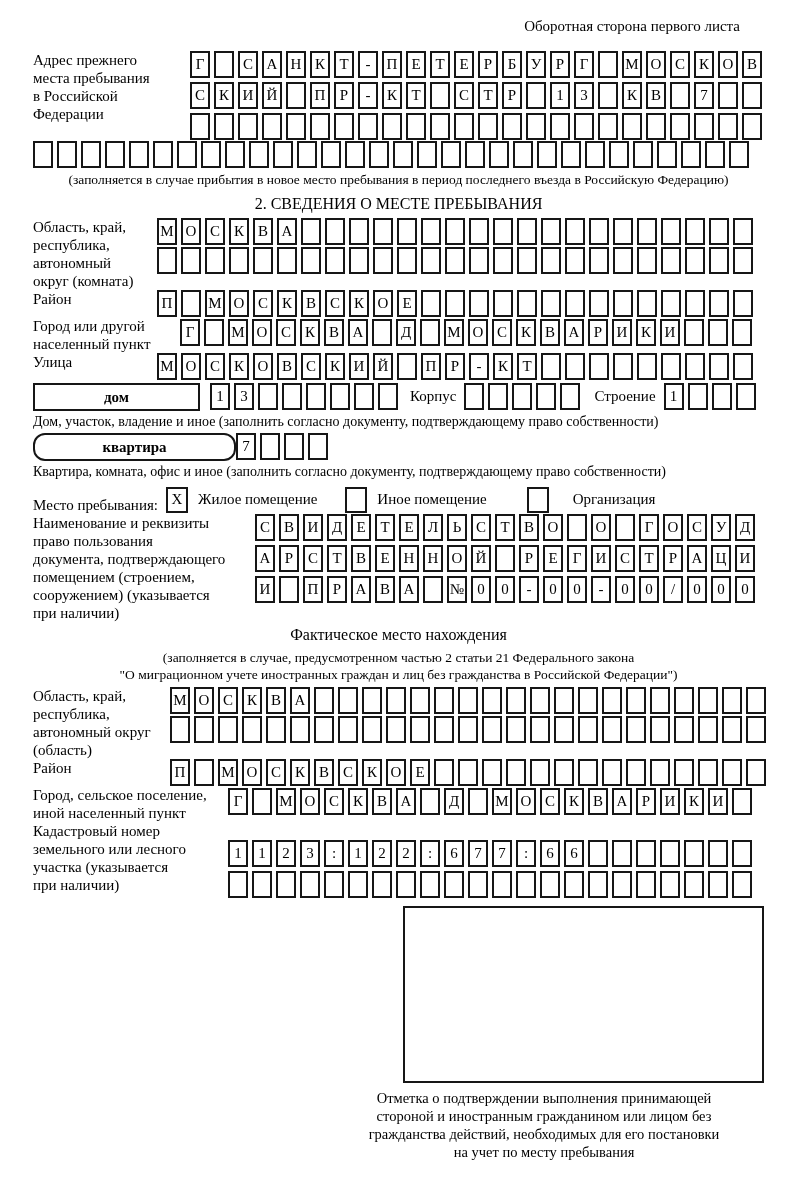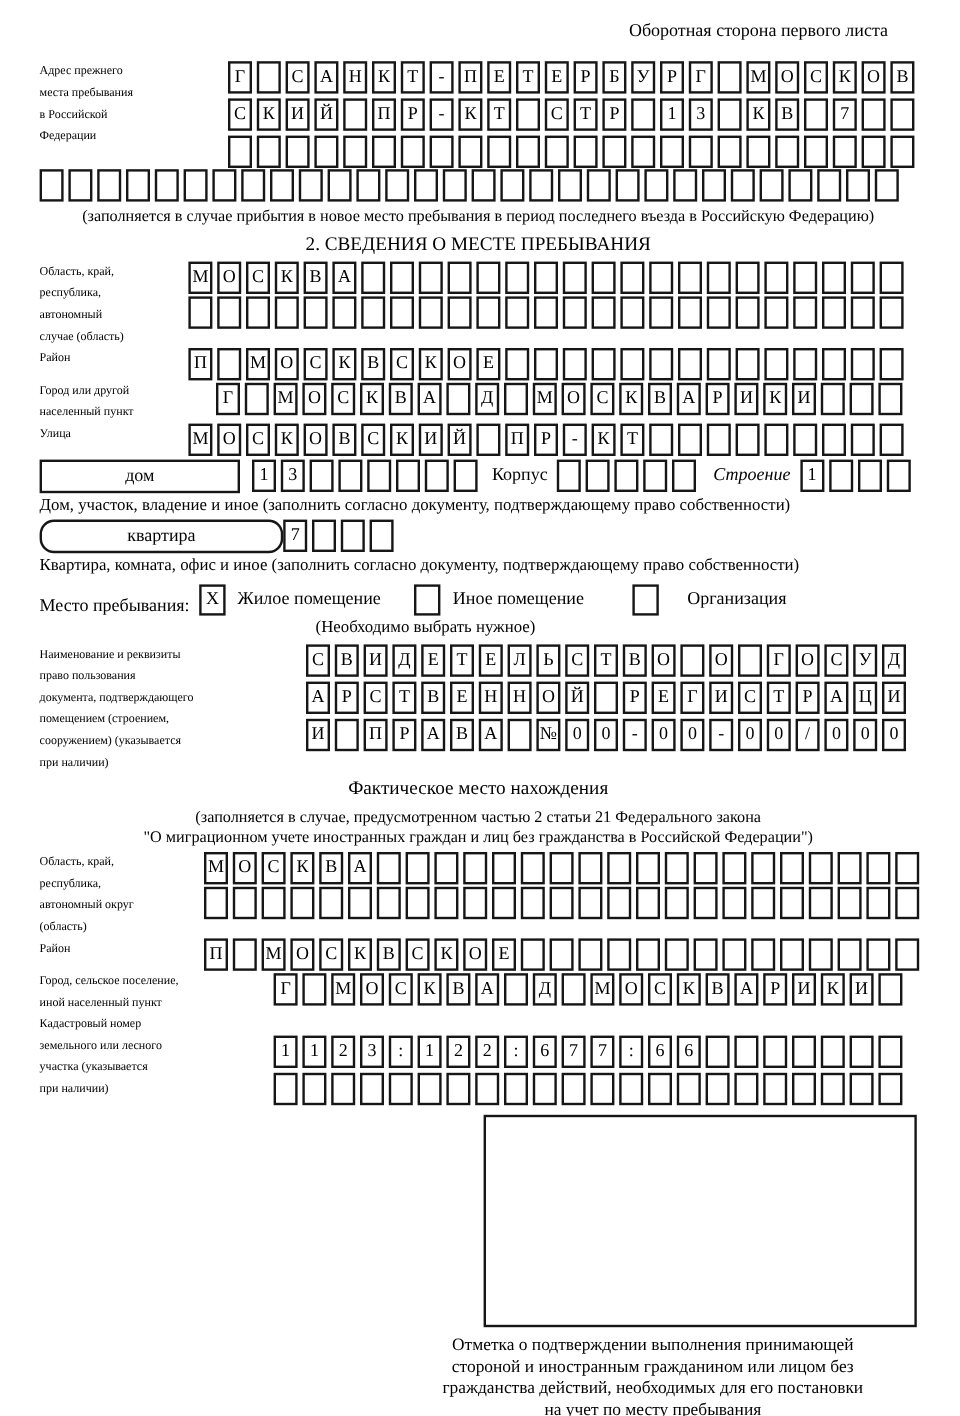--- a/index.html
+++ b/index.html
@@ -1,32 +1,32 @@
 <!DOCTYPE html>
 <html><head>
 <meta charset="utf-8">
 <style>
   html,body{margin:0;padding:0;background:#fff;}
   body{width:800px;height:1180px;font-family:"Liberation Serif","DejaVu Serif",serif;color:#000;font-size:15px;}
   .page{box-sizing:border-box;width:800px;height:1180px;padding:14px 36px 12px 33px;position:relative;overflow:hidden;}
   .header-note{text-align:right;font-size:15px;margin:4px 24px 16px 0;}
   .frow{display:flex;align-items:flex-start;}
-  .label{font-size:10px;line-height:18px;flex:none;}
+  .label{font-size:15px;line-height:18px;flex:none;}
   .label div{white-space:nowrap;}
   .w157{width:157px;} .w124{width:124px;} .w147{width:147px;} .w222{width:222px;} .w137{width:137px;} .w195{width:195px;}
   .boxrow{display:flex;gap:4px;flex:none;}
   .cell{box-sizing:content-box;width:16px;height:23px;border:2px solid #161616;display:flex;align-items:center;justify-content:center;font-size:15px;line-height:1;flex:none;background:#fff;}
   .rows .boxrow{margin-bottom:4px;}
   .rows.tight .boxrow{margin-bottom:2px;}
   .rows .boxrow:last-child{margin-bottom:0;}
   .fullrow{margin-top:1px;}
   .center-note{text-align:center;font-size:13.5px;line-height:17px;margin-top:3px;}
   .sec-title{text-align:center;font-weight:normal;font-size:16px;line-height:20px;margin:6px 0 4px 0;}
   .houserow{display:flex;align-items:flex-start;margin-top:3px;}
-  .widebox{box-sizing:content-box;height:24px;border:2px solid #161616;display:flex;align-items:center;justify-content:center;font-size:15px;flex:none;}
+  .widebox{box-sizing:content-box;height:24px;border:2px solid #161616;display:flex;align-items:center;justify-content:center;font-size:15px;flex:none;font-weight:bold;}
   .wb-dom{width:163px;margin-right:10px;}
   .wb-kv{width:199px;margin-right:0;border-radius:12px;}
   .inline-label{font-size:15px;line-height:27px;flex:none;}
   .small-note{font-size:14px;line-height:17px;margin-top:2px;}
   .stayrow{display:flex;align-items:center;margin-top:5px;}
   .stayrow .txt{font-size:15px;}
   .checkbox{box-sizing:content-box;width:18px;height:22px;border:2px solid #161616;display:flex;align-items:center;justify-content:center;font-size:15px;flex:none;}
   .choose-note{font-size:14px;line-height:17px;margin:1px 0 5px 230px;}
   .mt2{margin-top:2px;} .mt3{margin-top:3px;} .mt4{margin-top:4px;}
   .cad-rows{margin-top:18px;}
@@ -163,21 +163,21 @@
     </div>
   <div class="center-note">(заполняется в случае прибытия в новое место пребывания в период последнего въезда в Российскую Федерацию)</div>
 
   <div class="sec-title">2. СВЕДЕНИЯ О МЕСТЕ ПРЕБЫВАНИЯ</div>
 
   <div class="frow">
     <div class="label w124">
         <div>Область, край,</div>
         <div>республика,</div>
         <div>автономный</div>
-        <div>случае (область)</div>
+        <div>округ (комната)</div>
       </div>
     <div class="rows tight">
       <div class="boxrow">
           <div class="cell">М</div>
           <div class="cell">О</div>
           <div class="cell">С</div>
           <div class="cell">К</div>
           <div class="cell">В</div>
           <div class="cell">А</div>
           <div class="cell"></div>
@@ -338,21 +338,21 @@
         <div class="cell"></div>
       </div>
     <div class="inline-label" style="margin:0 8px 0 12px;">Корпус</div>
     <div class="boxrow">
         <div class="cell"></div>
         <div class="cell"></div>
         <div class="cell"></div>
         <div class="cell"></div>
         <div class="cell"></div>
       </div>
-    <div class="inline-label" style="margin:0 8px 0 14px;font-style:italic;">Строение</div>
+    <div class="inline-label" style="margin:0 8px 0 14px;">Строение</div>
     <div class="boxrow">
         <div class="cell">1</div>
         <div class="cell"></div>
         <div class="cell"></div>
         <div class="cell"></div>
       </div>
   </div>
   <div class="small-note">Дом, участок, владение и иное (заполнить согласно документу, подтверждающему право собственности)</div>
 
   <div class="houserow">
@@ -368,21 +368,20 @@
 
   <div class="stayrow">
     <span class="txt" style="margin-right:8px;margin-top:12px;">Место пребывания:</span>
     <span class="checkbox" style="margin-right:10px;">X</span>
     <span class="txt" style="margin-right:28px;">Жилое помещение</span>
     <span class="checkbox" style="margin-right:10px;"></span>
     <span class="txt" style="margin-right:40px;">Иное помещение</span>
     <span class="checkbox" style="margin-right:24px;"></span>
     <span class="txt">Организация</span>
   </div>
-  <div class="choose-note">(Необходимо выбрать нужное)</div>
 
   <div class="frow">
     <div class="label w222">
         <div>Наименование и реквизиты</div>
         <div>право пользования</div>
         <div>документа, подтверждающего</div>
         <div>помещением (строением,</div>
         <div>сооружением) (указывается</div>
         <div>при наличии)</div>
       </div>

